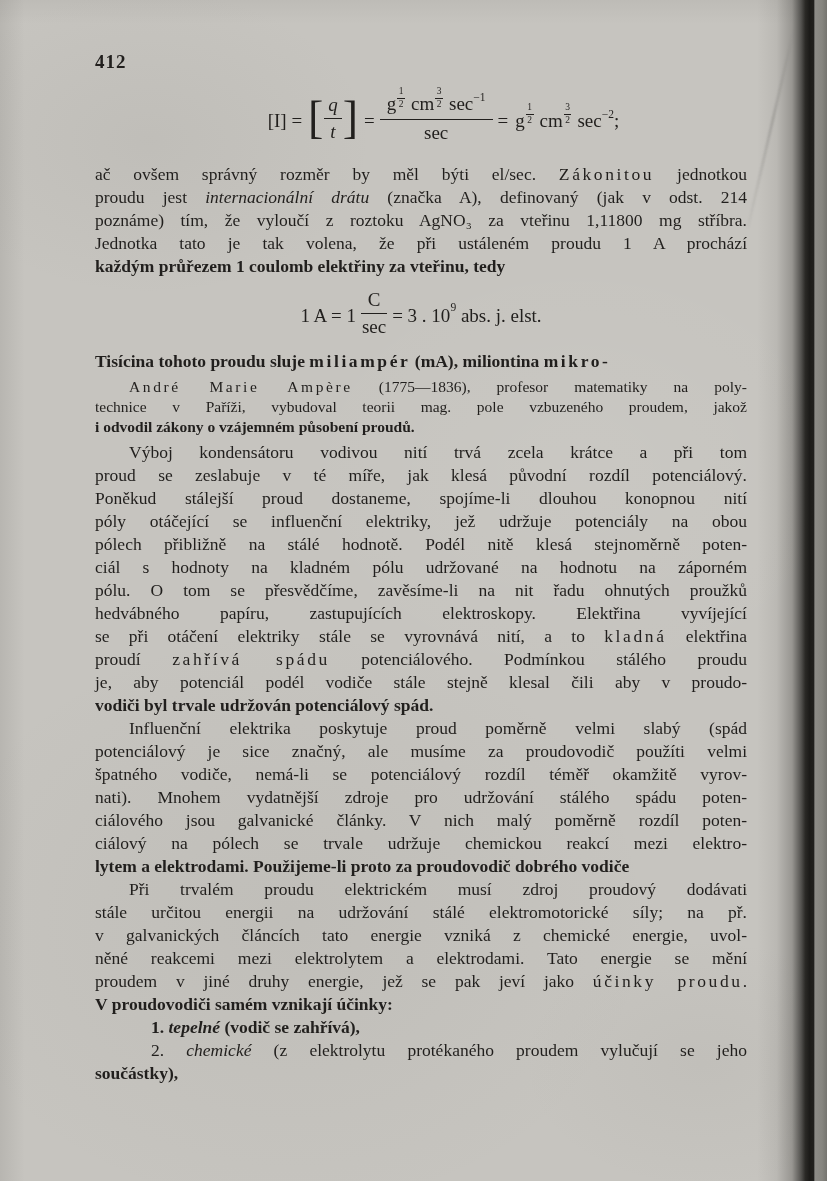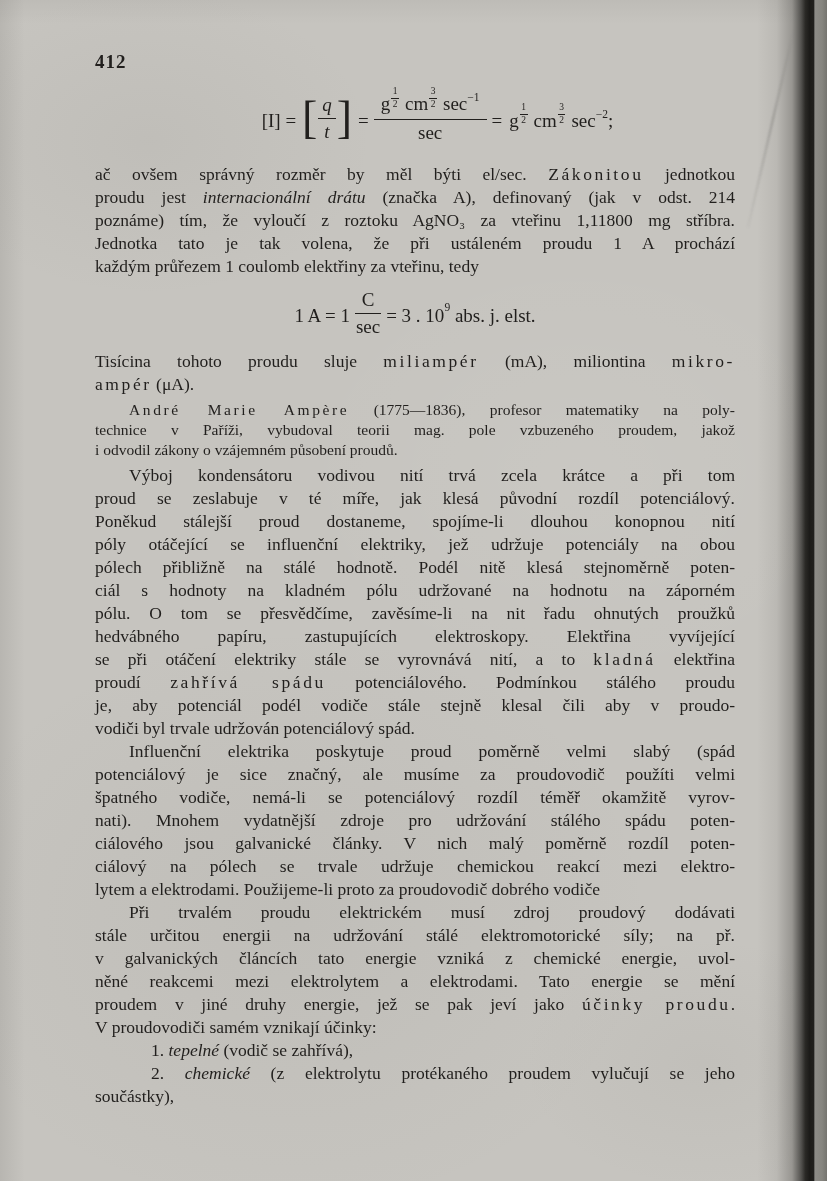--- a/index.html
+++ b/index.html
@@ -12,30 +12,30 @@
       radial-gradient(ellipse 320px 220px at 18% 12%, rgba(118,116,110,0.08), rgba(118,116,110,0) 70%),
       radial-gradient(ellipse 420px 320px at 70% 40%, rgba(255,255,250,0.06), rgba(255,255,250,0) 70%),
       radial-gradient(ellipse 520px 420px at 35% 78%, rgba(110,108,102,0.07), rgba(110,108,102,0) 70%),
       radial-gradient(ellipse 260px 180px at 85% 90%, rgba(112,110,104,0.06), rgba(112,110,104,0) 70%),
       linear-gradient(to right, rgba(80,78,74,0.12), rgba(80,78,74,0) 3%),
       linear-gradient(to bottom, rgba(80,78,74,0.07), rgba(80,78,74,0) 2%);
     font-family:"Liberation Serif","DejaVu Serif",serif;
     color:#211f1d;
   }
   .content{
-    position:absolute;top:0;left:0;right:12px;
+    position:absolute;top:0;left:0;right:0;
     padding:50px 80px 0 95px;
   }
   .pagenum{
     font-weight:bold;font-size:19px;line-height:23px;letter-spacing:1px;
   }
   
   .para{font-size:17.5px;line-height:23px;}
   .para .tline{text-align:justify;text-align-last:justify;}
-  .para .tline:last-child{text-align-last:left;}
+  .para .tline:last-child{text-align-last:left;font-weight:bold;}
   .para.indented .tline:first-child{text-indent:34px;}
   .para.list-item .tline:first-child{text-indent:56px;}
   .para.petit{font-size:15.5px;line-height:20px;margin:4px 0;}
   .sp{letter-spacing:2.6px;}
   em{font-style:italic;}
   
   .formula{
     text-align:center;font-size:19px;white-space:nowrap;
   }
   .formula.f1{margin:16px 0 14px 45px;height:60px;line-height:60px;}
@@ -104,21 +104,20 @@
 
     <div class="formula f2">
       <span>1 A = 1</span>
       <span class="frac"><span class="fnum">C</span><span class="fden">sec</span></span>
       <span>= 3 . 10</span><sup>9</sup>
       <span>abs. j. elst.</span>
     </div>
 
     <div class="para">
         <div class="tline">Tisícina tohoto proudu sluje <span class="sp">miliampér</span> (mA), miliontina <span class="sp">mikro-</span></div>
-        <div class="tline"><span class="sp">ampér</span> (μA).</div>
       </div>
 
     <div class="para petit indented">
         <div class="tline"><span class="sp">André Marie Ampère</span> (1775—1836), profesor matematiky na poly-</div>
         <div class="tline">technice v Paříži, vybudoval teorii mag. pole vzbuzeného proudem, jakož</div>
         <div class="tline">i odvodil zákony o vzájemném působení proudů.</div>
       </div>
 
     <div class="para indented">
         <div class="tline">Výboj kondensátoru vodivou nití trvá zcela krátce a při tom</div>

